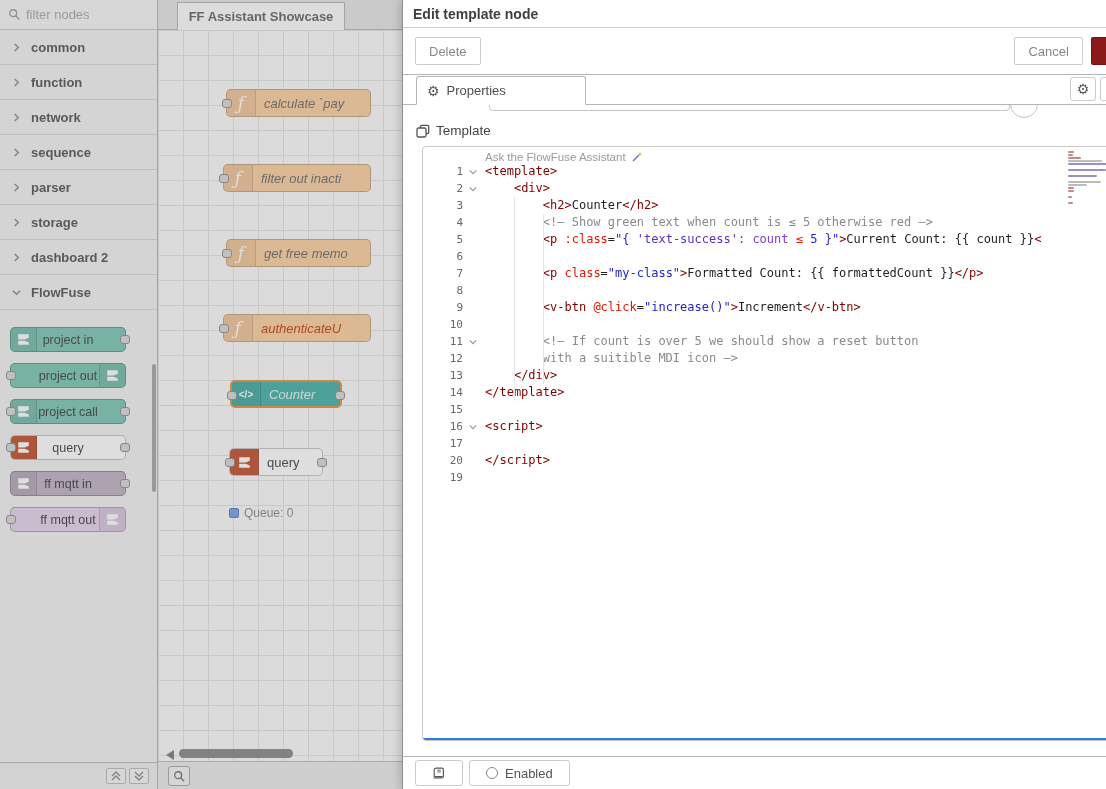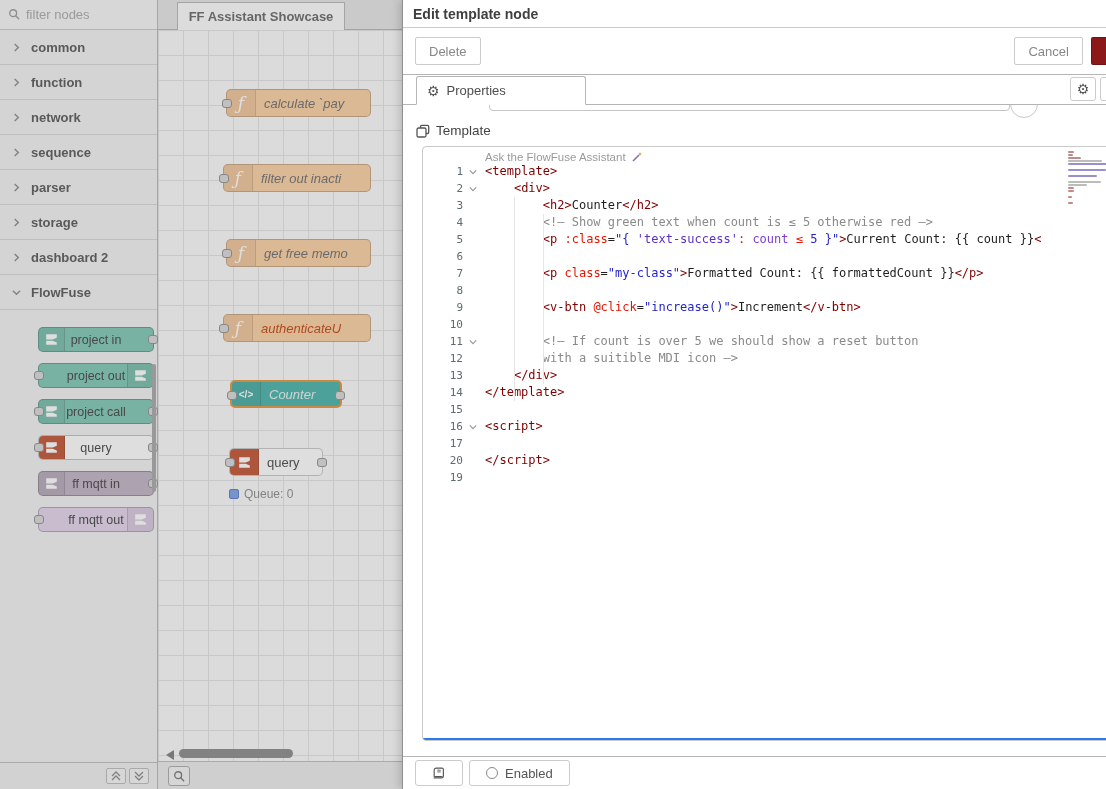--- a/index.html
+++ b/index.html
@@ -14,21 +14,21 @@
   .palette { position:relative; width:158px; height:789px; background:#f3f3f3;
     border-right:1px solid #b7b7b7; flex:none; }
   .palette-search { height:30px; display:flex; align-items:center; gap:6px; padding:0 8px;
     background:#f7f7f7; border-bottom:1px solid #c9c9c9; }
   .search-input { border:none; outline:none; background:transparent; width:110px;
     font-size:13px; color:#666; font-family:"Liberation Sans",sans-serif; }
   .search-input::placeholder { color:#a8a8a8; }
   .cat-row { height:35px; display:flex; align-items:center; gap:10px; padding-left:12px;
     background:#f3f3f3; border-bottom:1px solid #d8d8d8; cursor:pointer; }
   .cat-row .clabel { font-size:13px; font-weight:bold; color:#555; }
-  .pnodes { padding:17px 0 8px 38px; }
+  .pnodes { padding:17px 0 8px 10px; }
   .pnode { position:relative; width:116px; height:25px; margin-bottom:11px;
     border:1px solid rgba(0,0,0,0.25); border-radius:5px; display:flex; align-items:center;
     justify-content:center; font-size:12.5px; color:#3f3f3f; cursor:grab; }
   .picon { position:absolute; top:0; bottom:0; width:26px; display:flex; align-items:center;
     justify-content:center; background:rgba(0,0,0,0.06); }
   .picon.ileft { left:0; border-right:1px solid rgba(0,0,0,0.14); border-radius:4px 0 0 4px; }
   .picon.iright { right:0; border-left:1px solid rgba(0,0,0,0.14); border-radius:0 4px 4px 0; }
   .pport { position:absolute; width:10px; height:9px; top:7px; background:#d9d9d9;
     border:1px solid #8f8f8f; border-radius:3px; }
   .pport.pleft { left:-5px; } .pport.pright { right:-5px; }
@@ -330,21 +330,21 @@
             <span class="cicon" style="background: rgb(193, 81, 47);">
               <svg width="15" height="13" viewBox="0 0 24 22">
                 <path fill="#fff" d="M3 2 h18 v6 l-7 3 H3 z"></path>
                 <path fill="#fff" d="M3 13 h11 l7 3 v4 H3 z"></path>
               </svg>
             </span>
             <span class="clbl" style="color: rgb(68, 68, 68);">query</span>
             <span class="cport pleft"></span>
             <span class="cport pright"></span>
           </div>
-          <div class="nstatus" style="left: 71px; top: 457px;">
+          <div class="nstatus" style="left: 71px; top: 476px;">
             <span class="sq" style="background: rgb(124, 159, 232);"></span>
             <span>Queue: 0</span>
           </div>
         </div>
       <div class="hscroll">
         <span class="h-arrow"></span>
         <span class="h-thumb"></span>
       </div>
       <div class="canvas-footer">
         <span class="cf-btn">

